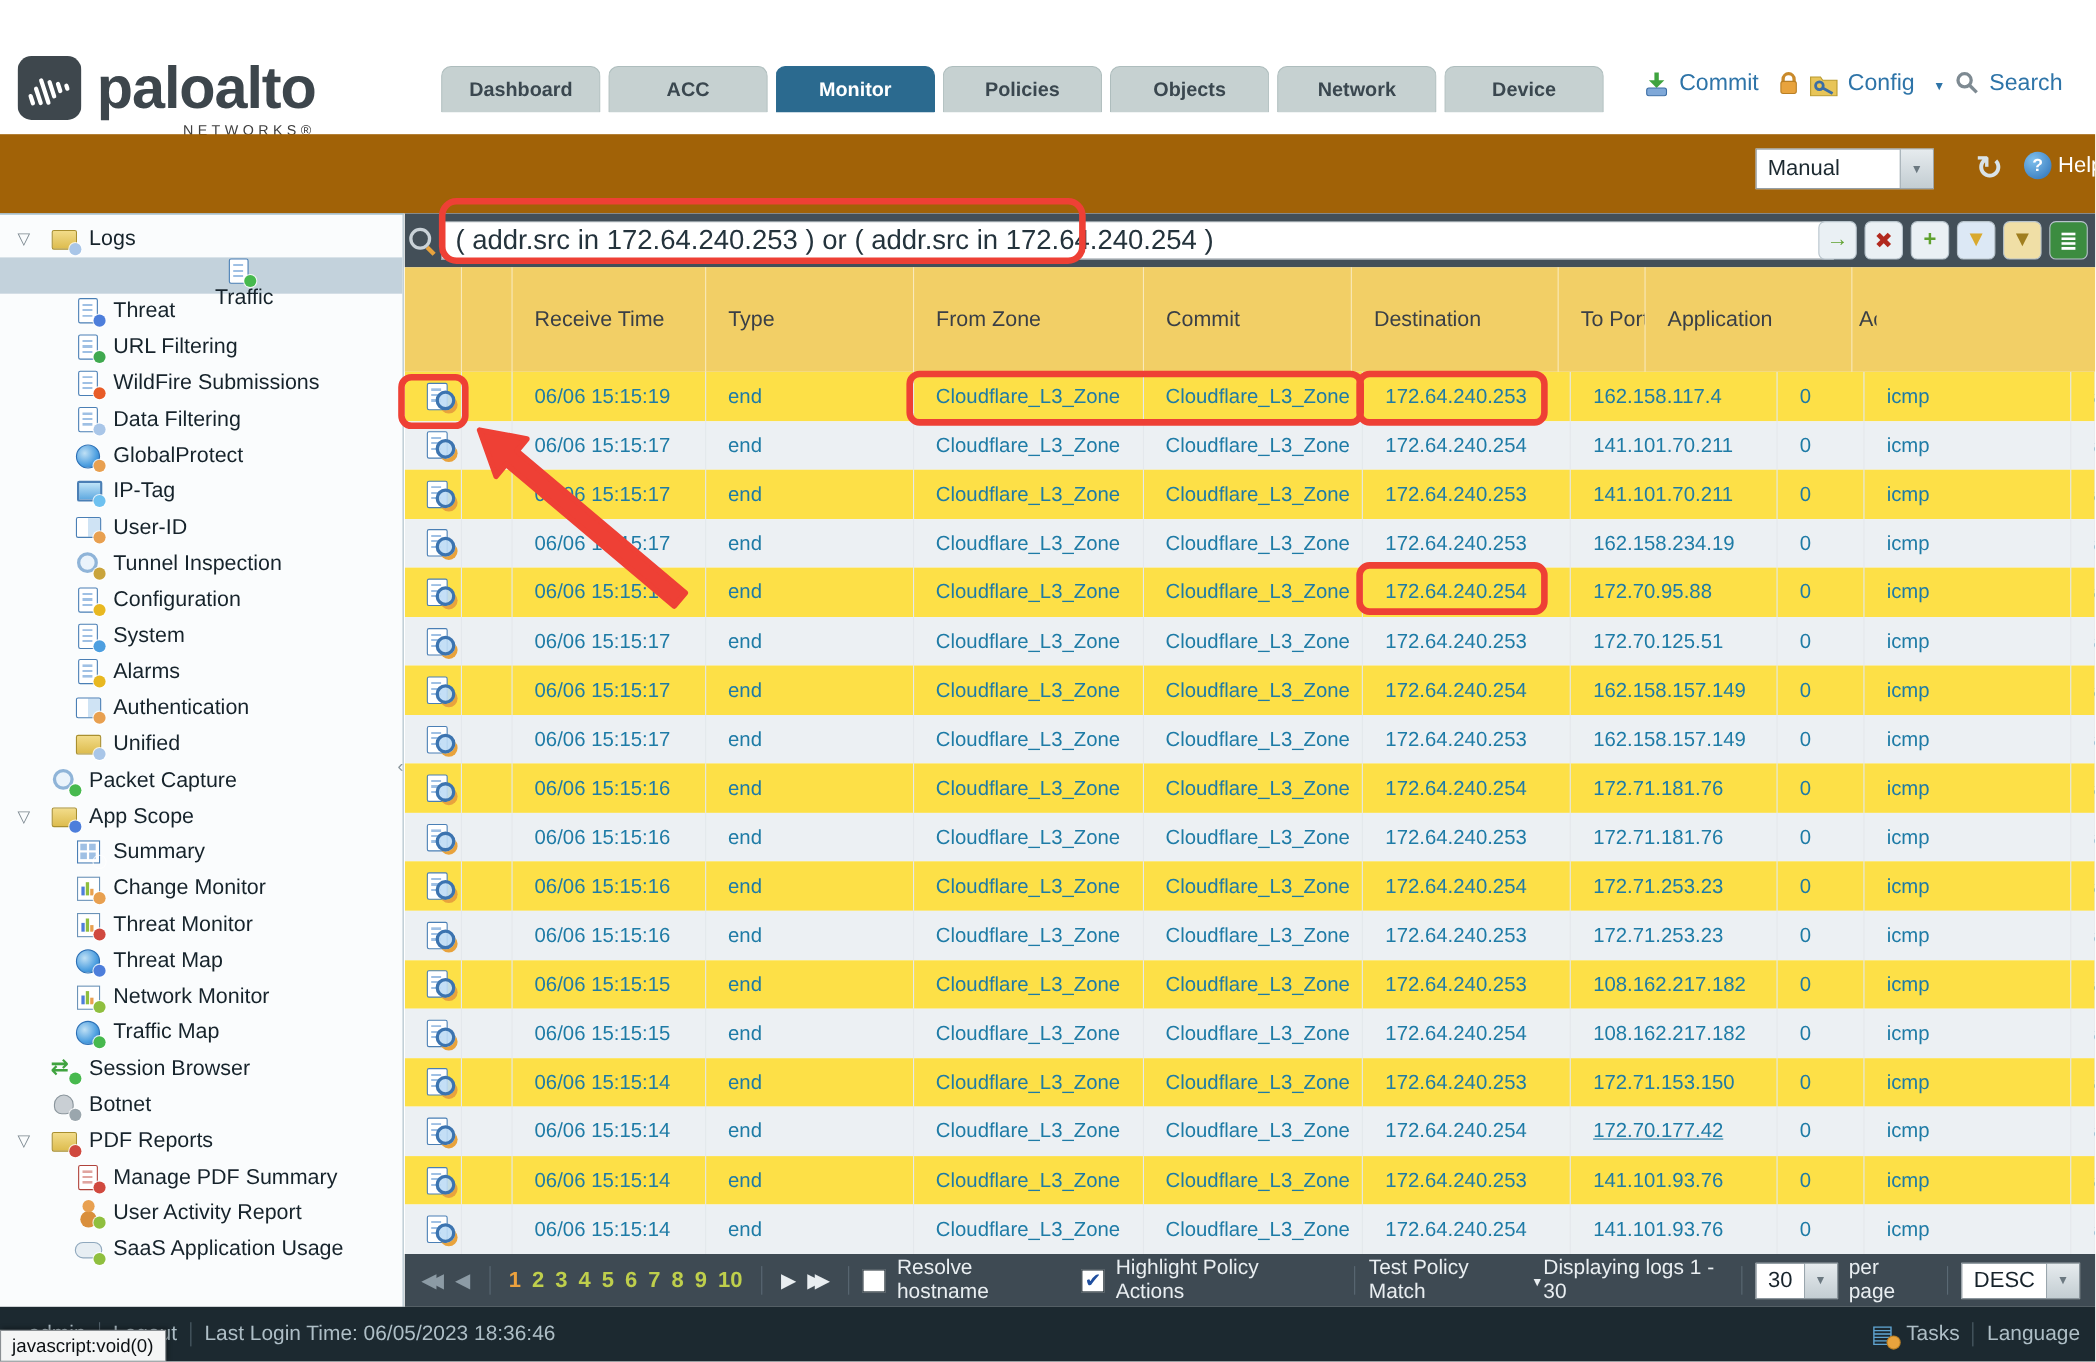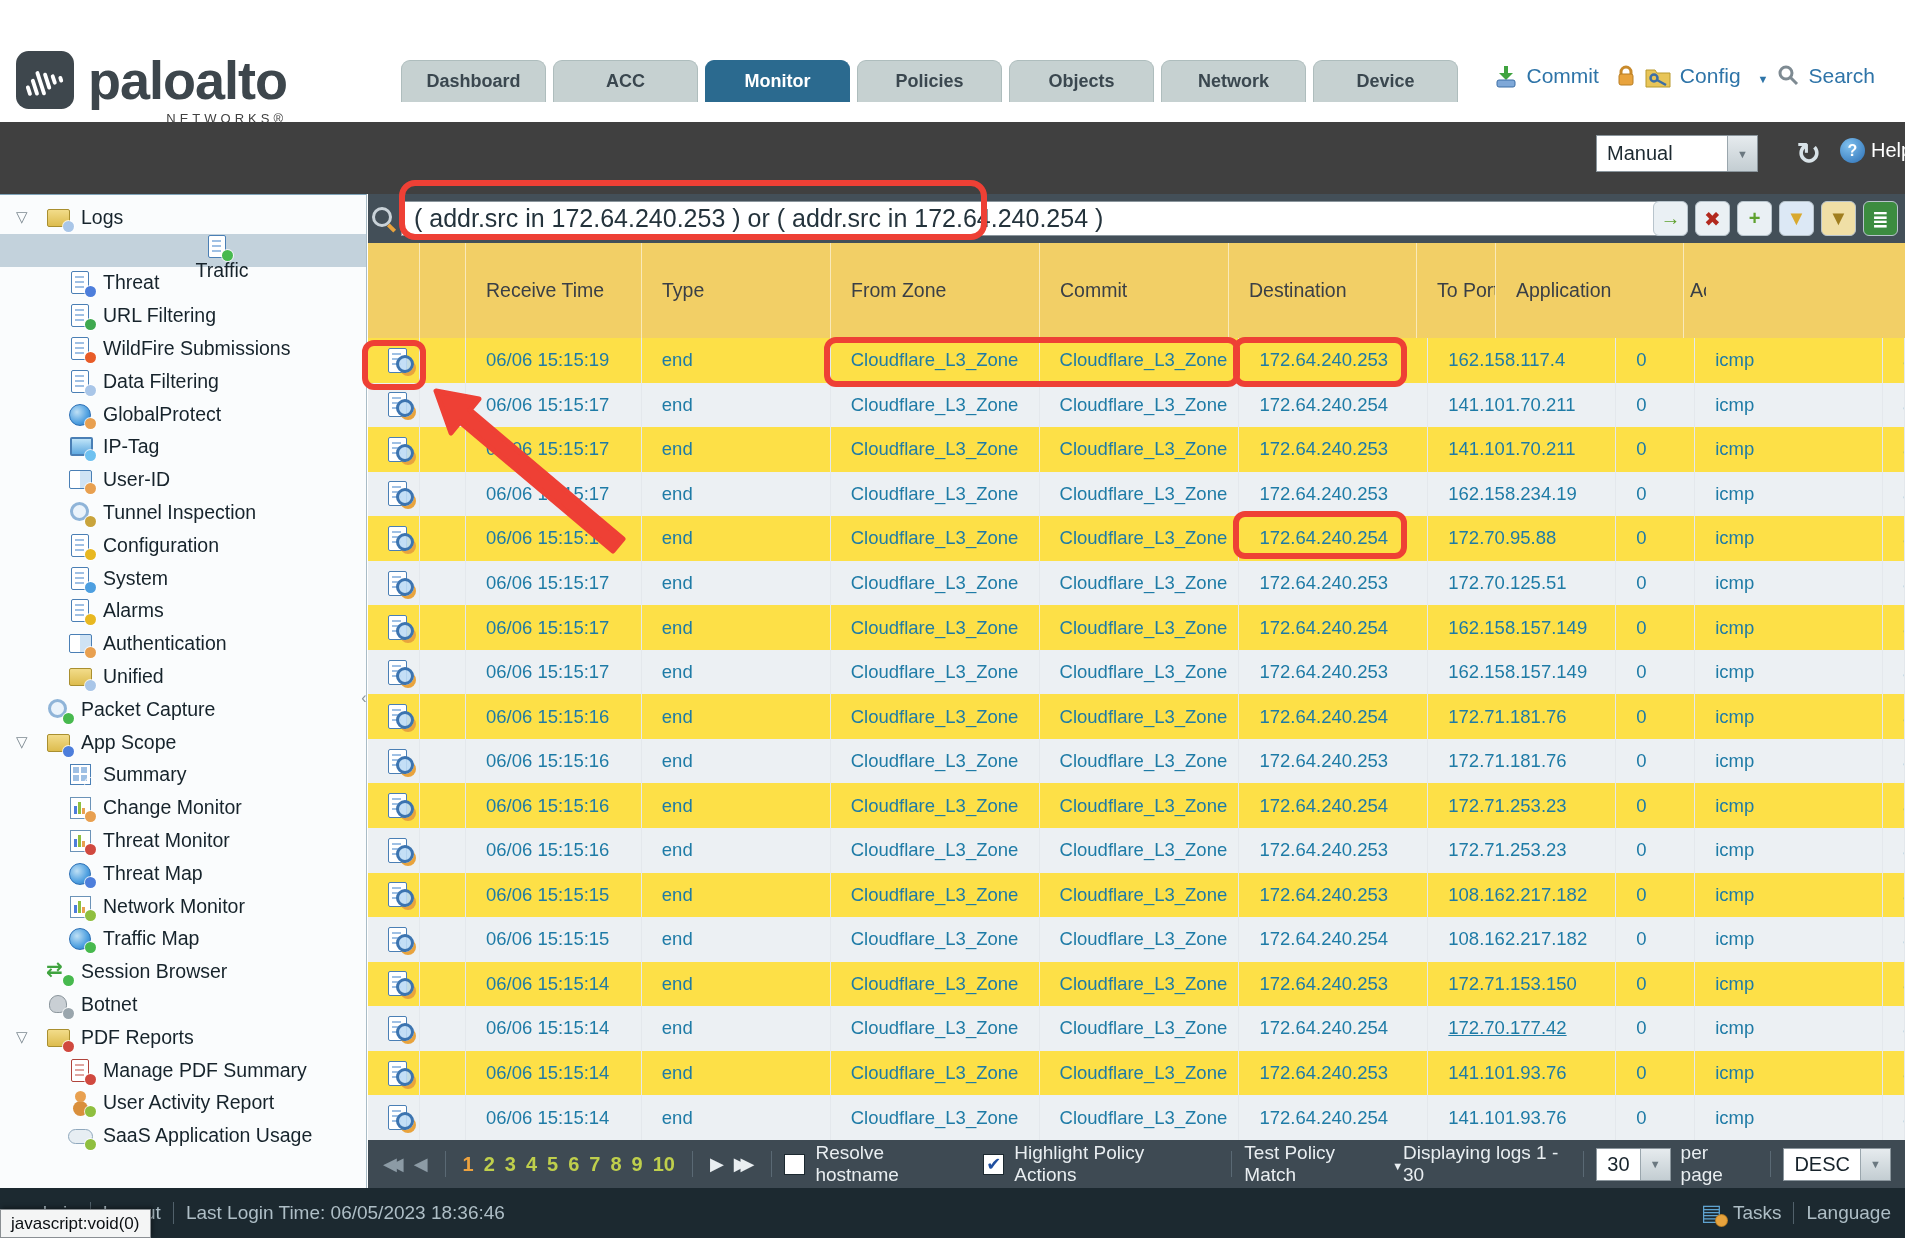--- a/index.html
+++ b/index.html
@@ -17,21 +17,21 @@
   .tab{width:145px;height:42px;border-radius:9px 9px 0 0;background:#C6D1D1;color:#3A474F;
     font-size:18px;font-weight:bold;display:flex;align-items:center;justify-content:center;
     border:1px solid #AEBDBD;border-bottom:none;cursor:pointer;}
   .tab.active{background:#2B6A8F;color:#fff;border-color:#2B6A8F;}
   .header-actions{position:absolute;right:22px;top:64px;display:flex;align-items:flex-start;gap:9px;
     font-size:21px;color:#2E74A8;}
   .ha-label{margin-right:8px;}
   .caret::before{content:"▼";font-size:11px;color:#2E74A8;}
 
   
-  .blueband{position:absolute;left:0;top:122px;width:100%;height:72px;background:#404040;}
+  .blueband{position:absolute;left:0;top:122px;width:100%;height:72px;background:#a16207;}
   .refresh-select{position:absolute;left:1596px;top:13px;width:162px;height:37px;background:#fff;
     border:1px solid #8A959C;display:flex;align-items:center;font-size:20px;color:#1C2930;cursor:pointer;}
   .rs-val{padding-left:10px;}
   .dd-btn{margin-left:auto;width:30px;height:100%;background:linear-gradient(#E6EBEE,#C3CDD2);
     border-left:1px solid #9AA6AD;display:flex;align-items:center;justify-content:center;}
   .dd-btn::before{content:"▼";font-size:11px;color:#6B7880;}
   .refresh-ic{position:absolute;left:1796px;top:14px;font-size:30px;color:#D9E3E8;cursor:pointer;}
   .refresh-ic::before{content:"↻";font-weight:bold;}
   .help-wrap{position:absolute;left:1840px;top:16px;display:flex;align-items:center;gap:6px;
     color:#fff;font-size:20px;cursor:pointer;}

